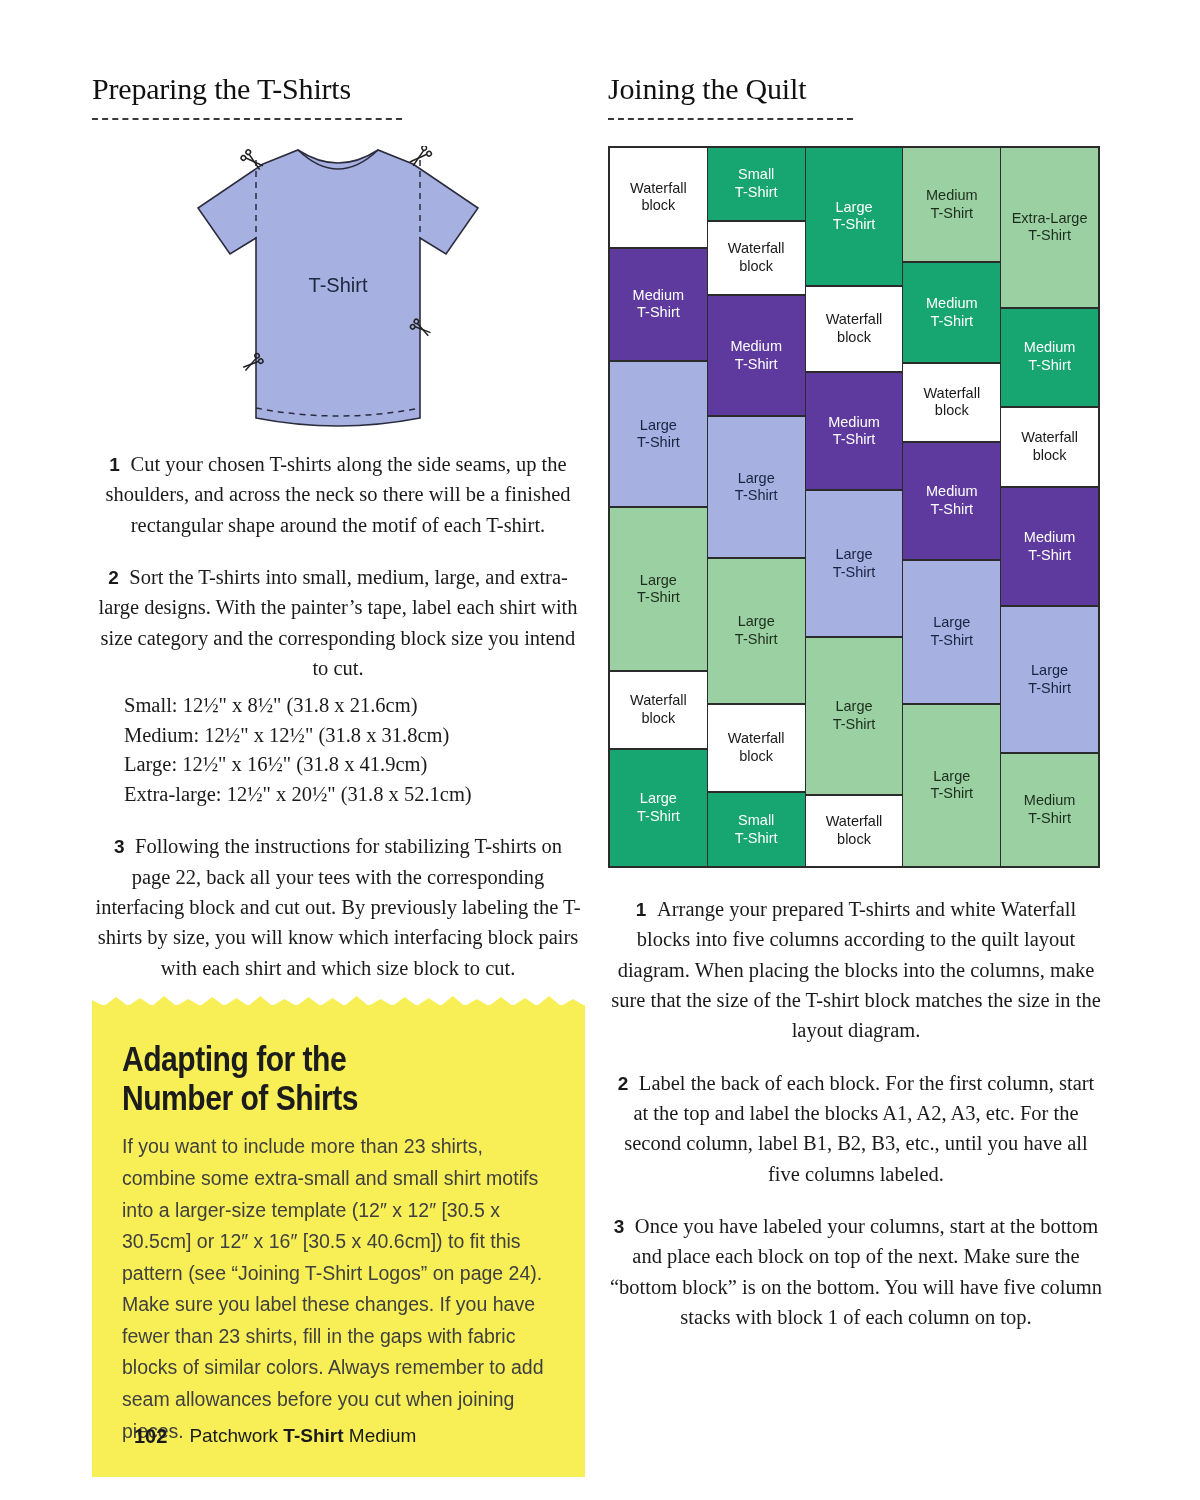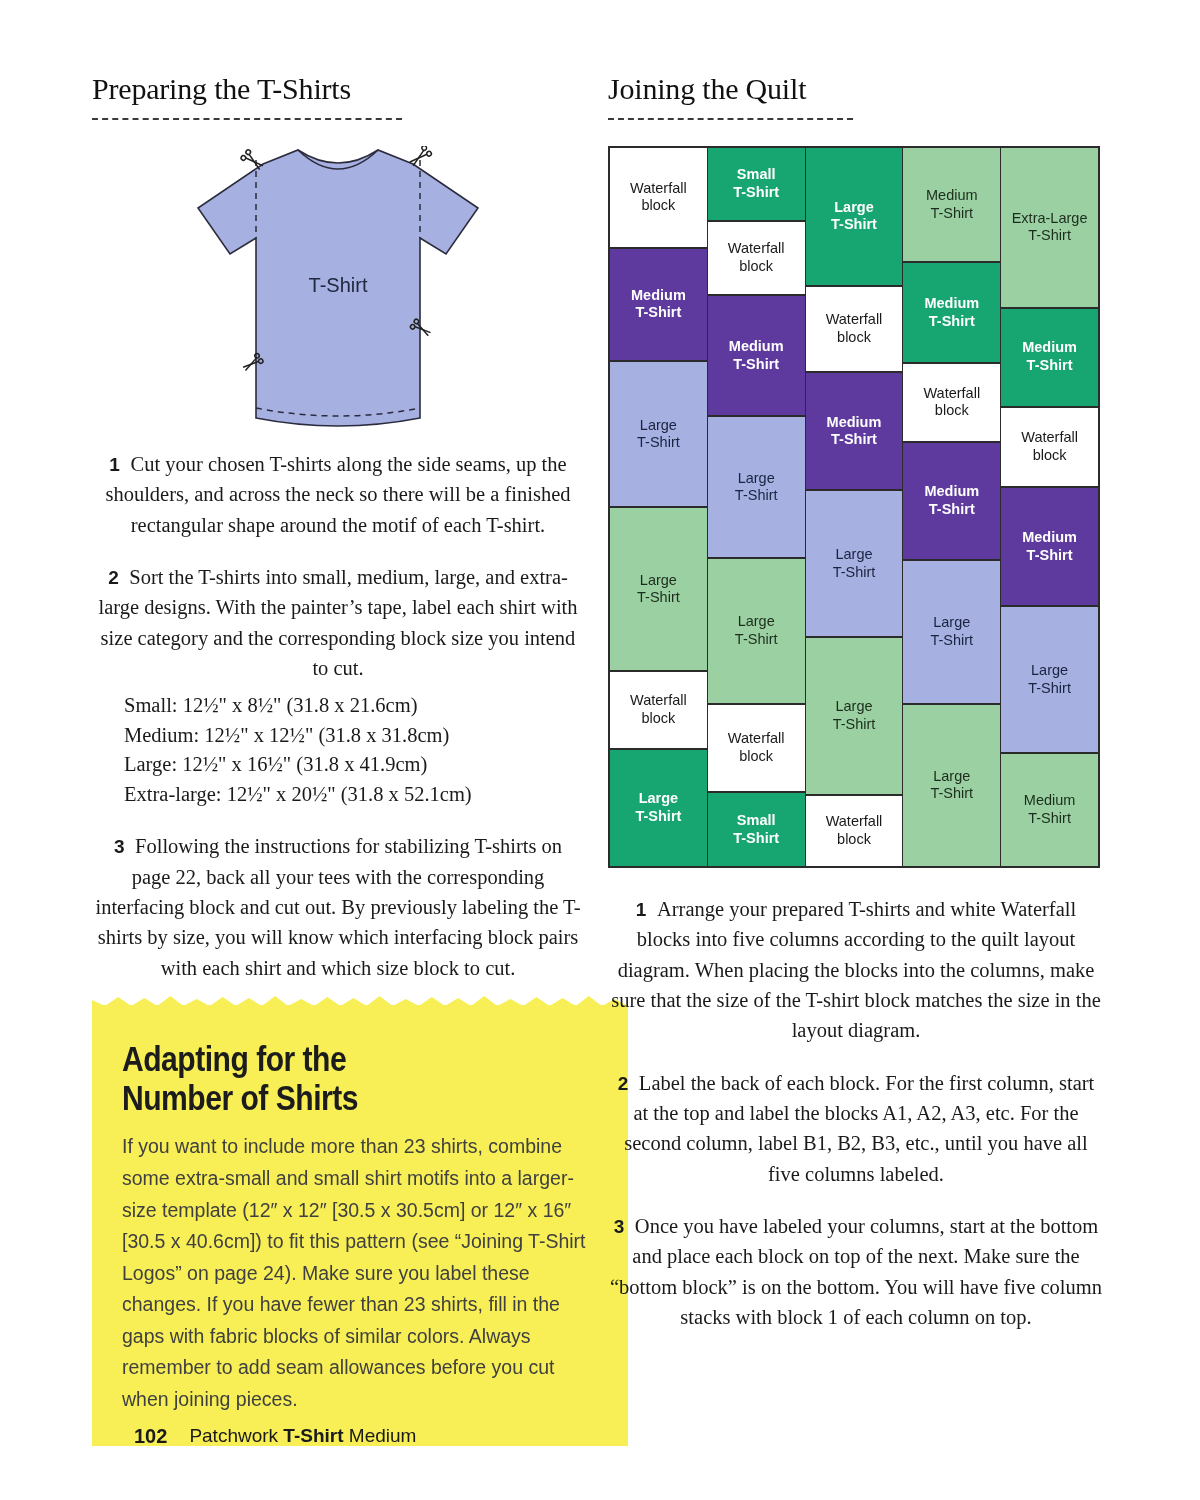--- a/index.html
+++ b/index.html
@@ -51,21 +51,21 @@
 
   ul.sizes { list-style: none; margin: -14px 0 22px 0; padding: 0 0 0 32px; }
   ul.sizes li { font-size: 20.5px; line-height: 1.44; }
 
   
   .callout {
     position: relative;
     margin-top: 22px;
     background: #f7ef55;
     padding: 34px 30px 30px 30px;
-    width: 536px;
+    width: 493px;
   }
   .callout .zig {
     position: absolute; left: 0; top: -11px; width: 100%; height: 12px; display: block;
   }
   .callout h3 {
     font-family: "Liberation Sans", sans-serif;
     font-weight: bold;
     font-size: 35px;
     line-height: 1.12;
     letter-spacing: -0.6px;
@@ -90,21 +90,21 @@
     border: 2px solid #2b2b2b;
     gap: 1px;
   }
   .quilt-col { display: flex; flex-direction: column; gap: 2px; flex: 1 1 0; }
   .qblock {
     display: flex; align-items: center; justify-content: center;
     text-align: center;
     font-family: "Liberation Sans", sans-serif;
     font-size: 14.5px;
     line-height: 1.22;
-    font-weight: 700;
+    font-weight: 400;
     padding: 2px;
     overflow: hidden;
   }
   .qblock span { display: block; }
   .c-white  { background: #ffffff; color: #1a1a1a; font-weight: 400; }
   .c-dgreen { background: #17a572; color: #ffffff; }
   .c-lgreen { background: #9bd1a2; color: #1d2d1d; font-weight: 400; }
   .c-purple { background: #5e3a9e; color: #ffffff; }
   .c-blue   { background: #a6b1e1; color: #1b2340; font-weight: 400; }
 

